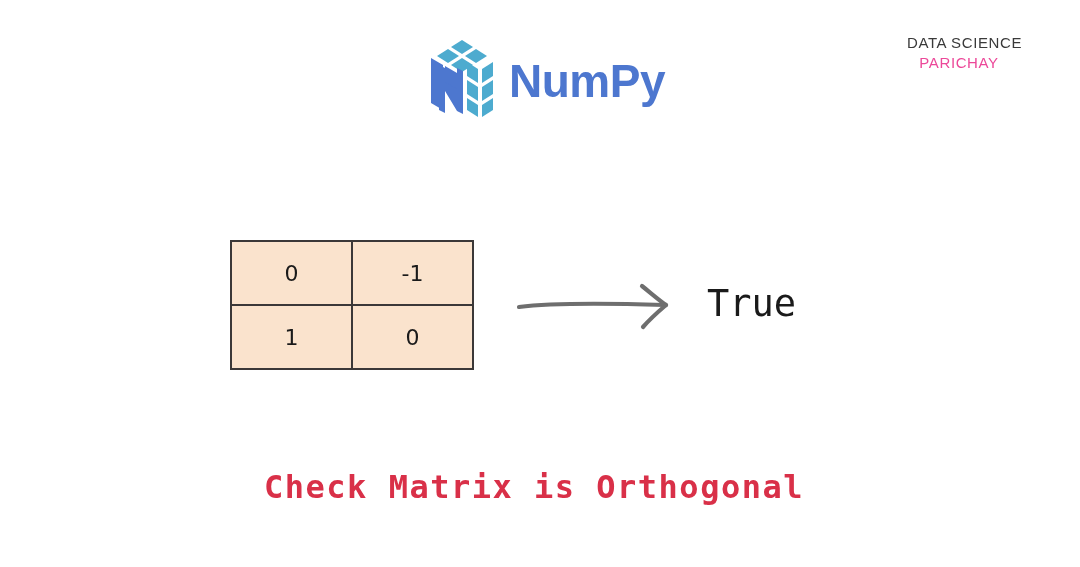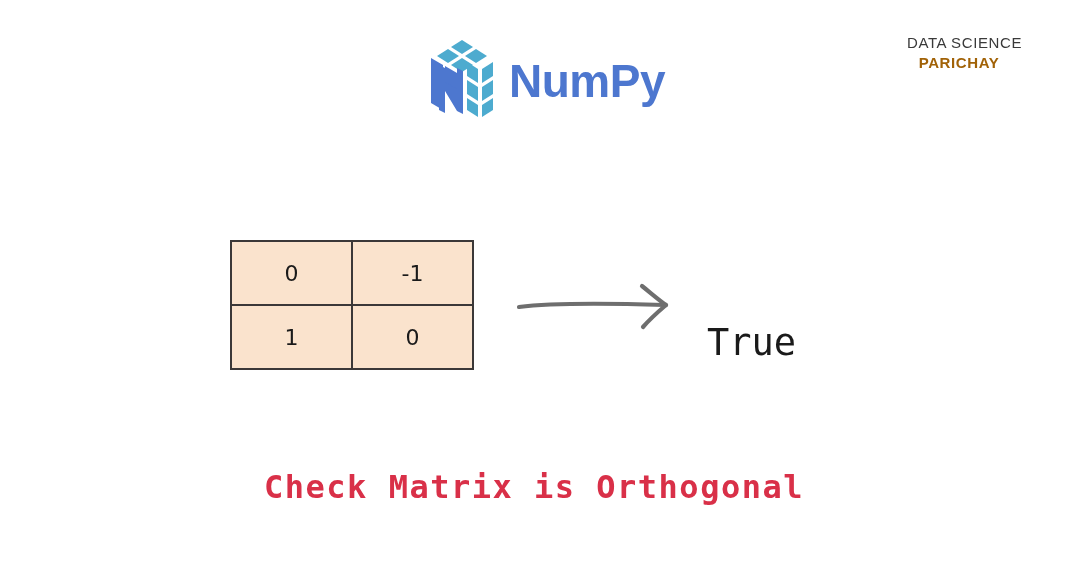--- a/index.html
+++ b/index.html
@@ -52,22 +52,22 @@
     font-size: 15px;
     font-weight: normal;
     color: #3a3a3a;
     letter-spacing: 0.6px;
     white-space: nowrap;
     margin-left: 11px;
   }
   .brand-line2 {
     font-family: "Liberation Sans", sans-serif;
     font-size: 15px;
-    font-weight: bold;
-    color: #a16207;
+    font-weight: normal;
+    color: #ec4899;
     letter-spacing: 0.6px;
     white-space: nowrap;
   }
 
   
   .matrix {
     position: absolute;
     left: 230px;
     top: 240px;
     border-collapse: collapse;
@@ -101,21 +101,20 @@
   .result {
     position: absolute;
     left: 707px;
     top: 285px;
     font-family: "DejaVu Sans Mono", monospace;
     font-size: 37px;
     color: #1a1a1a;
     letter-spacing: 0px;
     line-height: 1;
     white-space: nowrap;
-    margin-top: 39px;
   }
 
   
   .caption {
     position: absolute;
     left: 0;
     right: 12px;
     top: 468px;
     text-align: center;
     font-family: "DejaVu Sans Mono", monospace;

